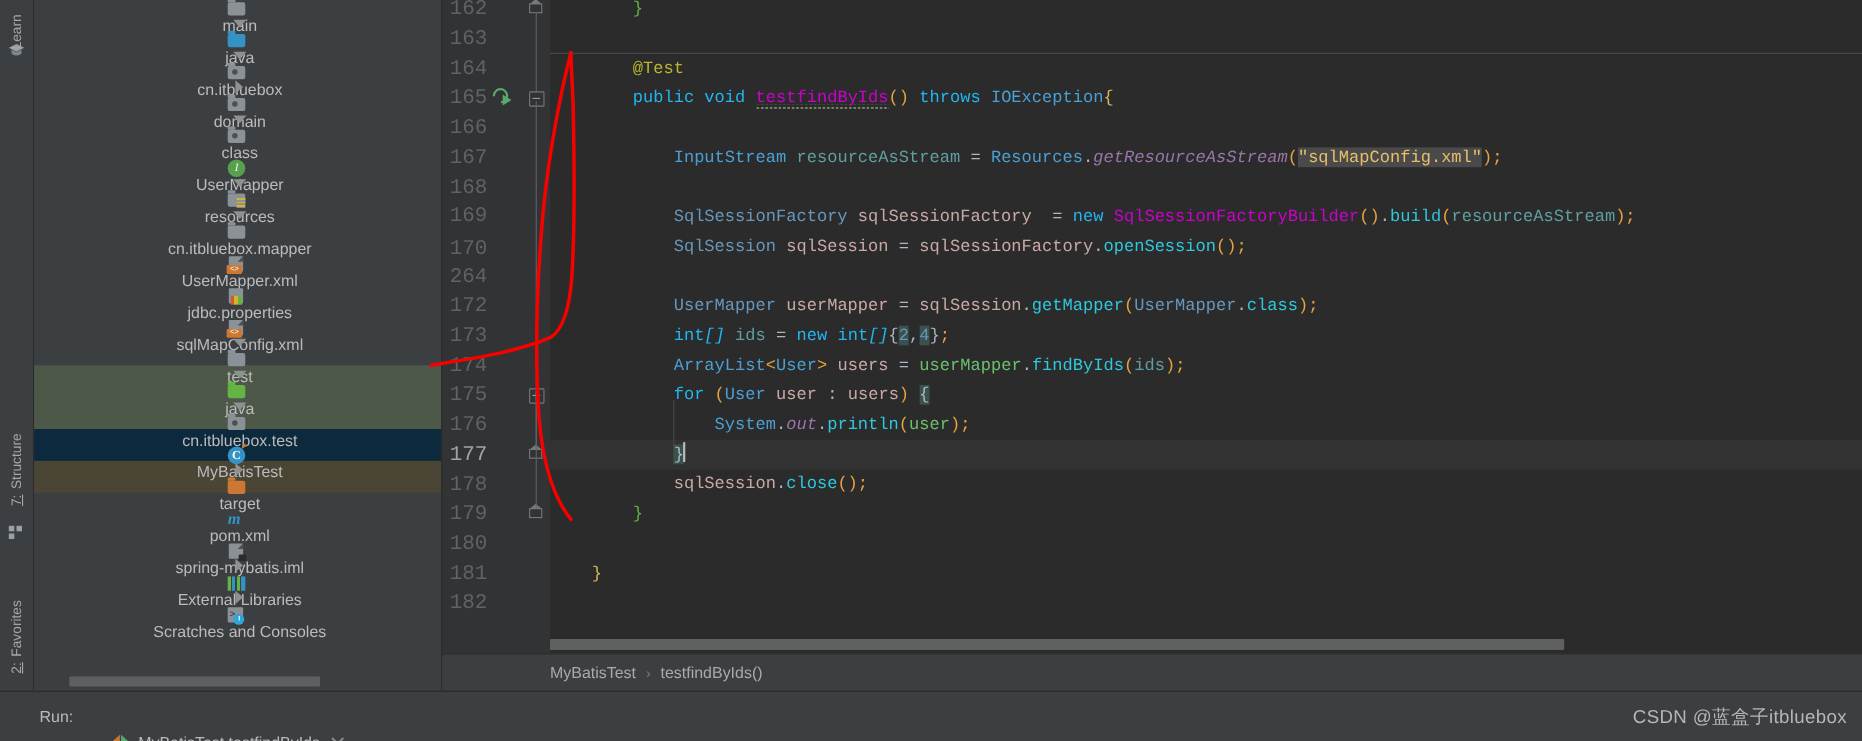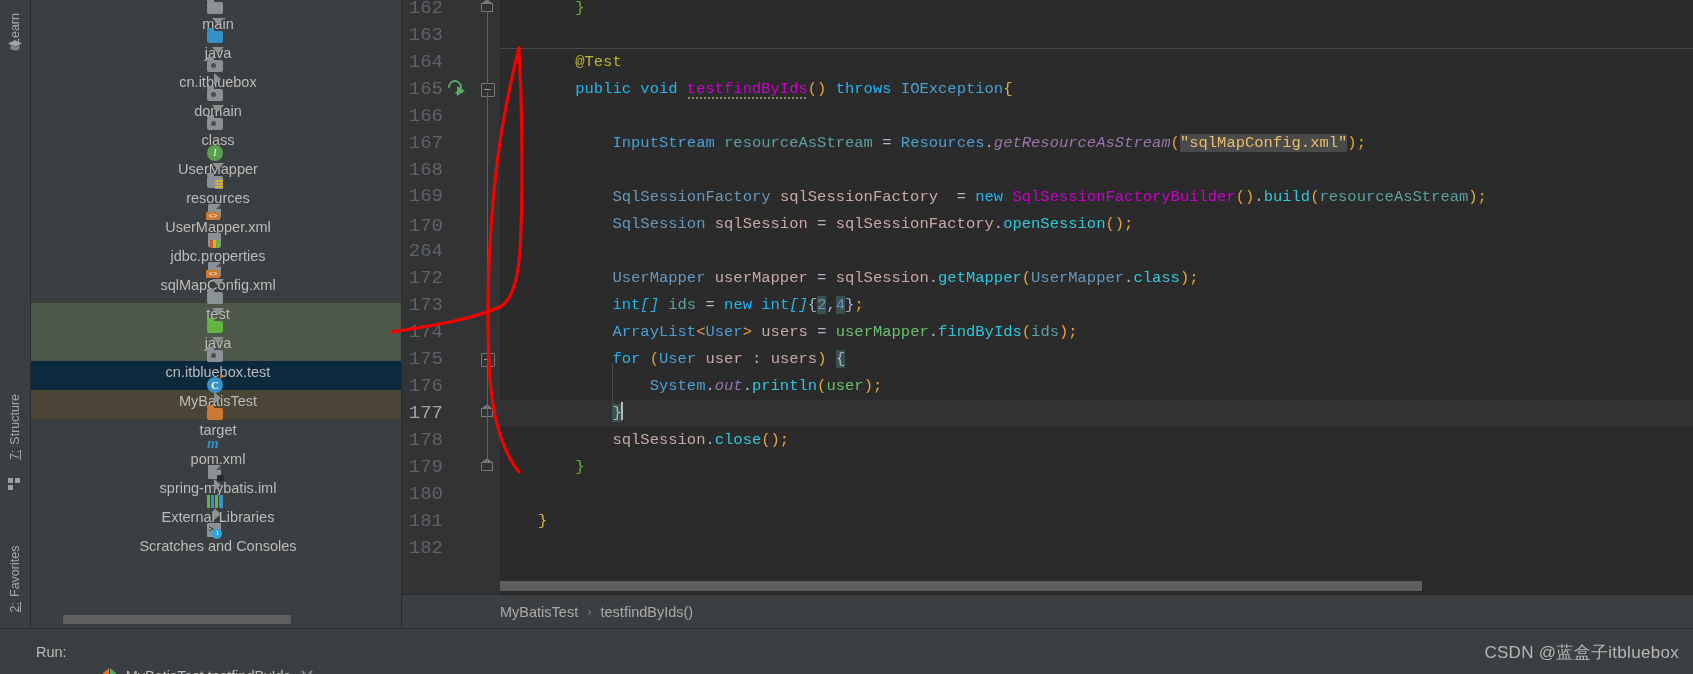--- a/index.html
+++ b/index.html
@@ -286,20 +286,28 @@
           <div class="row">
             <span style="display:inline-block;width:93px;flex:none"></span>
             <span class="arrow down"></span>
             <span class="ico">
               <span class="fold grey"></span>
               <span class="resbars"></span>
             </span>
             <span class="label">resources</span>
           </div>
           <div class="row">
+            <span style="display:inline-block;width:122px;flex:none"></span>
+            <span class="arrow down"></span>
+            <span class="ico">
+              <span class="fold grey"></span>
+            </span>
+            <span class="label">cn.itbluebox.mapper</span>
+          </div>
+          <div class="row">
             <span style="display:inline-block;width:151px;flex:none"></span>
             <span class="arrow none"></span>
             <span class="ico">
               <span class="xmlfile"></span>
               <span class="xmlbadge">&lt;&gt;</span>
             </span>
             <span class="label">UserMapper.xml</span>
           </div>
           <div class="row">
             <span style="display:inline-block;width:122px;flex:none"></span>

